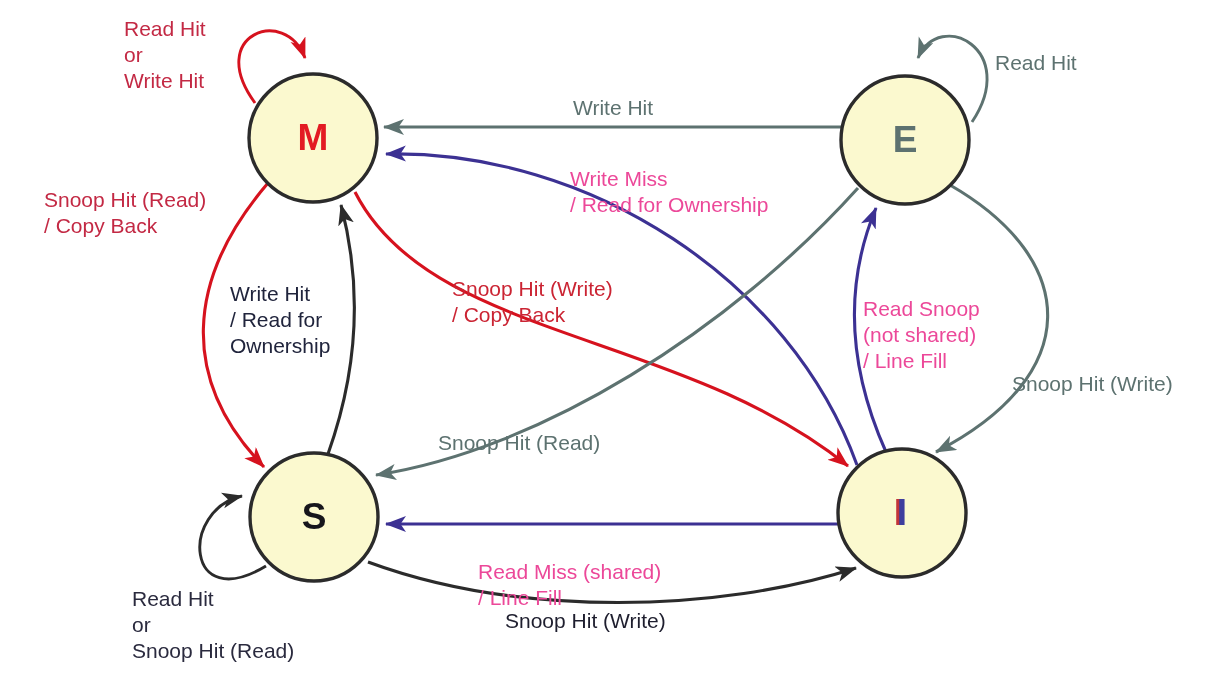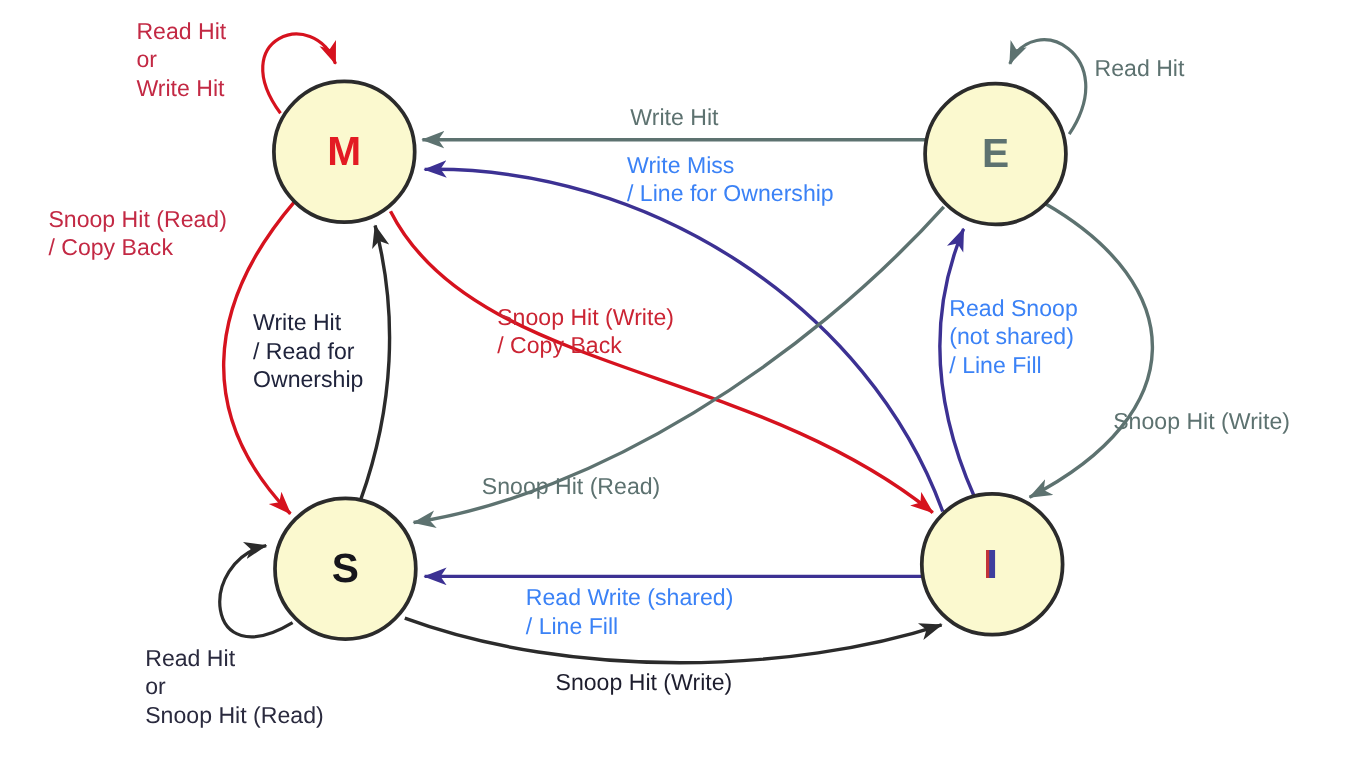--- a/index.html
+++ b/index.html
@@ -12,21 +12,21 @@
   .edge{fill:none;stroke-width:3.1px;}
   .edge.loop{stroke-width:2.9px;}
   .ek-red{stroke:#D6121E;}
   .ek-gray{stroke:#5D7270;}
   .ek-purple{stroke:#3C3193;}
   .ek-black{stroke:#2B2B2B;}
   .lbl{position:absolute;font-weight:normal;font-size:21px;line-height:26px;white-space:nowrap;}
   .c-crimson{color:#C32944;}
   .c-red{color:#CB2433;}
   .c-gray{color:#5D7270;}
-  .c-purple{color:#3b82f6;}
+  .c-purple{color:#ec4899;margin-top:28px;}
   .c-dark{color:#20243C;}
   .c-darker{color:#1E1E2E;}
   .c-navy{color:#2A2A3E;}
   .state-letter{
     position:absolute;width:90px;height:46px;text-align:center;
     font-weight:bold;font-size:37px;line-height:46px;
   }
   .st-m{color:#E31B23;}
   .st-e{color:#5D7270;}
   .st-s{color:#16161C;}
@@ -88,21 +88,21 @@
   <div class="lbl c-gray" style="left:995px;top:50px">
     <div>Read Hit</div>
   </div>
 
   <div class="lbl c-gray" style="left:573px;top:95px">
     <div>Write Hit</div>
   </div>
 
   <div class="lbl c-purple" style="left:570px;top:138px">
     <div>Write Miss</div>
-    <div>/ Line for Ownership</div>
+    <div>/ Read for Ownership</div>
   </div>
 
   <div class="lbl c-crimson" style="left:44px;top:187px">
     <div>Snoop Hit (Read)</div>
     <div>/ Copy Back</div>
   </div>
 
   <div class="lbl c-dark" style="left:230px;top:281px">
     <div>Write Hit</div>
     <div>/ Read for</div>
@@ -122,21 +122,21 @@
     <div>Read Snoop</div>
     <div>(not shared)</div>
     <div>/ Line Fill</div>
   </div>
 
   <div class="lbl c-gray" style="left:1012px;top:371px">
     <div>Snoop Hit (Write)</div>
   </div>
 
   <div class="lbl c-purple" style="left:478px;top:531px">
-    <div>Read Write (shared)</div>
+    <div>Read Miss (shared)</div>
     <div>/ Line Fill</div>
   </div>
 
   <div class="lbl c-darker" style="left:505px;top:608px">
     <div>Snoop Hit (Write)</div>
   </div>
 
   <div class="lbl c-navy" style="left:132px;top:586px">
     <div>Read Hit</div>
     <div>or</div>

